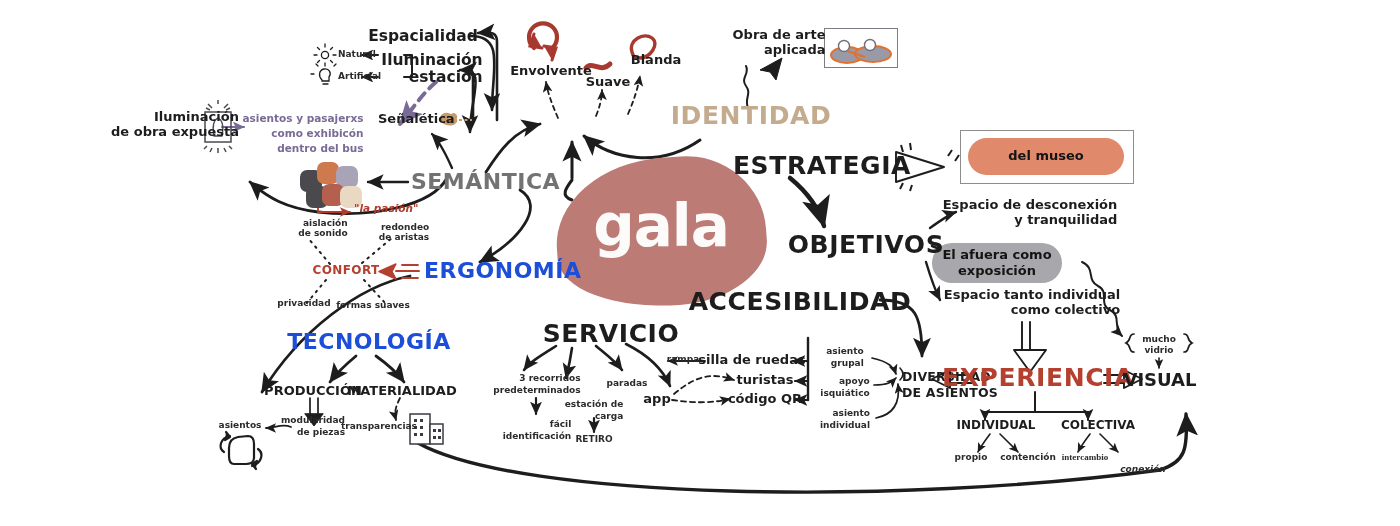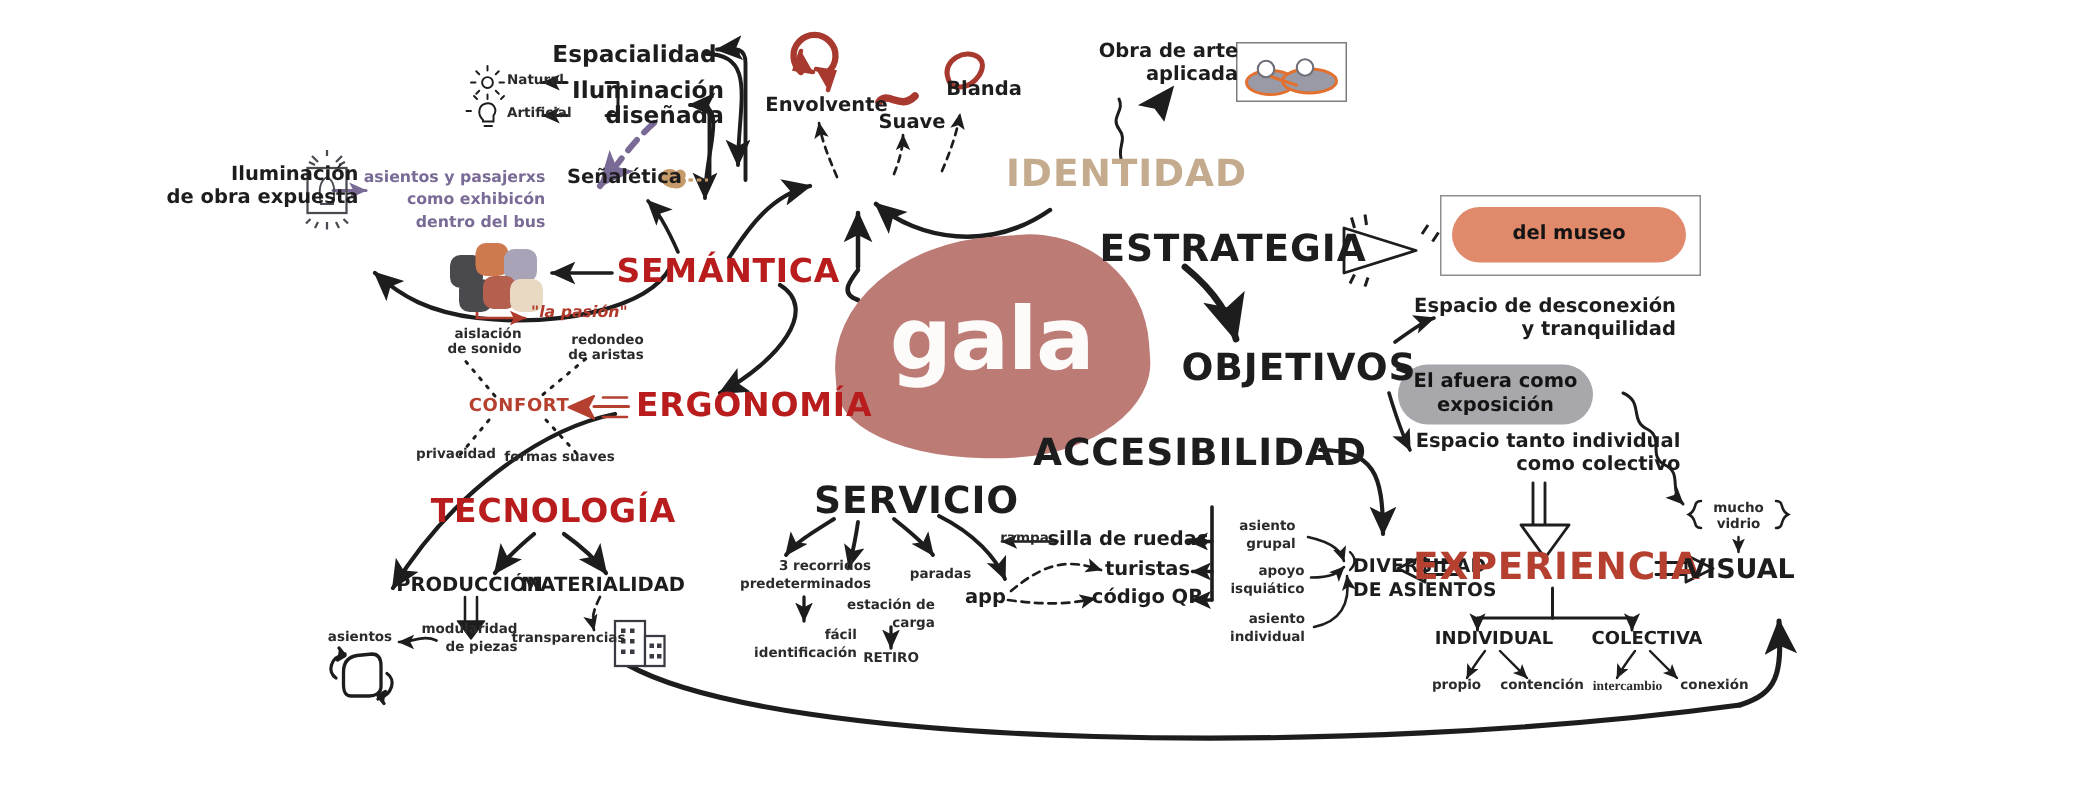--- a/index.html
+++ b/index.html
@@ -5,28 +5,28 @@
   html,body{margin:0;padding:0;background:#ffffff;}
   body{width:1400px;height:526px;position:relative;overflow:hidden;
        font-family:"DejaVu Sans",sans-serif;color:#1d1d1d;}
   #canvas{position:absolute;inset:0;width:1400px;height:526px;}
   svg.layer{position:absolute;left:0;top:0;width:1400px;height:526px;pointer-events:none;}
   .node{position:absolute;white-space:nowrap;line-height:1.12;}
   .ctr{transform:translateX(-50%);text-align:right;}
 
   
   .major{font-size:25px;font-weight:700;letter-spacing:.6px;color:#1d1d1d;}
-  .major2{font-size:22px;font-weight:700;letter-spacing:.5px;color:#b91c1c;}
+  .major2{font-size:22px;font-weight:700;letter-spacing:.5px;color:#1d4ed8;}
   .mid{font-size:15.5px;font-weight:600;color:#1d1d1d;}
   .sub{font-size:13px;font-weight:600;color:#1d1d1d;}
   .small{font-size:10.5px;font-weight:600;color:#262626;}
   .tiny{font-size:9px;font-weight:600;color:#2b2b2b;}
   .cap{font-size:12px;font-weight:700;letter-spacing:.4px;}
 
-  .c-semantica{color:#b91c1c;}
+  .c-semantica{color:#737373;}
   .c-identidad{color:#c4ab8e;}
   .c-confort{color:#b5402f;}
   .c-exp{color:#b5402f;}
   .c-pasion{color:#b03a2b;font-style:italic;font-weight:600;}
   .c-purple{color:#7a6a96;}
 
   
   #gala-logo{position:absolute;left:556px;top:158px;width:210px;height:148px;}
   #gala-logo .blob{position:absolute;inset:0;background:#bd7b76;
       border-radius:58% 42% 48% 62% / 62% 58% 44% 40%;transform:rotate(-4deg);}
@@ -368,21 +368,21 @@
       <div>exposición</div>
     </div>
   </div>
 
   <div class="node mid ctr" style="left:423px;top:28px;">
     <span>Espacialidad</span>
   </div>
 
   <div class="node mid ctr" style="left:432px;top:52px;">
     <div>Iluminación</div>
-    <div style="margin-left:10px;">diseñada</div>
+    <div style="margin-left:10px;">estación</div>
   </div>
 
   <div class="node tiny" style="left:338px;top:49px;">
     <span>Natural</span>
   </div>
   <div class="node tiny" style="left:338px;top:71px;">
     <span>Artificial</span>
   </div>
 
   <div class="node sub" style="left:378px;top:112px;">
@@ -562,17 +562,17 @@
   </div>
   <div class="node tiny ctr" style="left:971px;top:452px;">
     <span>propio</span>
   </div>
   <div class="node tiny ctr" style="left:1028px;top:452px;">
     <span>contención</span>
   </div>
   <div class="node tiny ctr" style="left:1085px;top:452px;font-family:Liberation Serif, serif;">
     <span>intercambio</span>
   </div>
-  <div class="node tiny ctr" style="left:1143px;top:452px;">
+  <div class="node tiny ctr" style="left:1143px;top:464px;font-style:italic;">
     <span>conexión</span>
   </div>
 
 </div>
 
 </body></html>

